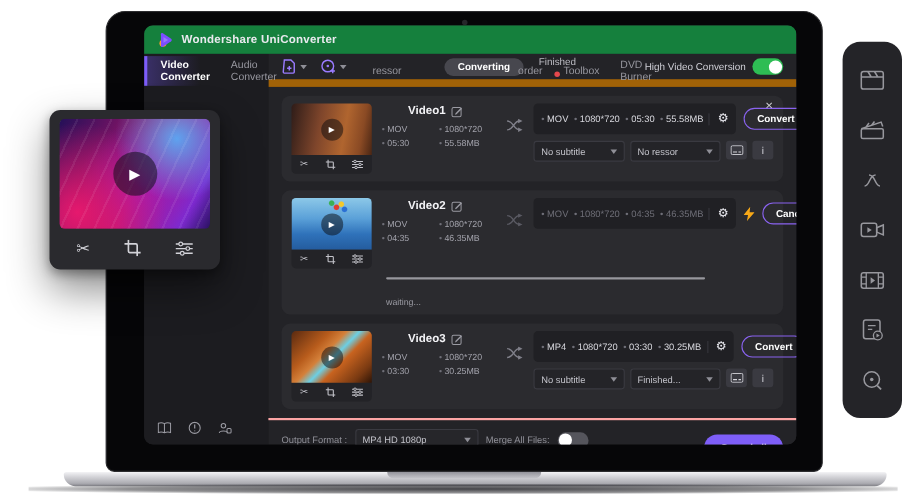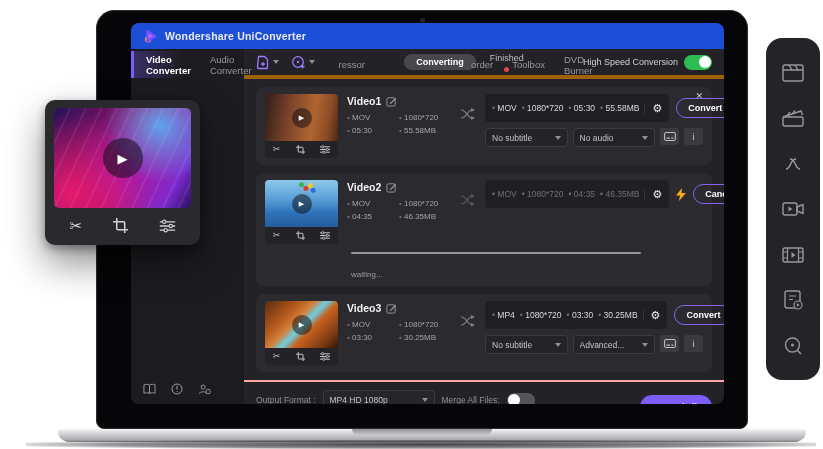--- a/index.html
+++ b/index.html
@@ -17,38 +17,38 @@
           background:linear-gradient(180deg,#f4f4f6 0%,#dcdce0 25%,#ababb1 80%,#7f7f85 100%);
           border-radius:3px 3px 14px 14px; }
   .base-notch { position:absolute; left:294px; top:0; width:140px; height:6px;
           background:linear-gradient(180deg,#93939a,#c6c6cb); border-radius:0 0 10px 10px; }
   .floor-shadow { position:absolute; left:26px; top:440px; width:790px; height:9px;
           background:radial-gradient(ellipse at center, rgba(35,35,40,.85) 0%, rgba(35,35,40,.5) 55%, rgba(35,35,40,0) 80%); }
 
   
   .window { position:absolute; left:34px; top:12px; width:593px; height:381px;
             background:#1f1f23; border-radius:8px; overflow:hidden; display:flex; flex-direction:column; }
-  .titlebar { height:26px; background:#1d4ed8; display:flex; align-items:center; gap:7px; padding:0 12px; flex:0 0 auto; }
+  .titlebar { height:26px; background:#15803d; display:flex; align-items:center; gap:7px; padding:0 12px; flex:0 0 auto; }
   .titlebar .app-title { color:#e9e9ee; font-size:10.5px; font-weight:bold; letter-spacing:.2px; }
   .win-body { flex:1; display:flex; min-height:0; }
 
   
   .sidebar { width:113px; background:#1c1c20; display:flex; padding-top:2px; position:relative; }
   .side-item { height:27px; display:flex; align-items:center; padding-left:19px;
                color:#97979f; font-size:9.5px; cursor:default; }
   .side-item.active { color:#fff; font-weight:bold;
                background:linear-gradient(90deg, rgba(104,78,216,.38), rgba(104,78,216,0) 85%);
                border-left:3px solid #7c5cfa; padding-left:12px; }
   .side-item.partial { padding-left:68px; }
   .side-bottom { position:absolute; left:12px; bottom:9px; display:flex; gap:15px; align-items:center; }
   .side-bottom svg { display:block; }
 
   
   .main { flex:1; background:#232327; display:flex; flex-direction:column; min-width:0; }
-  .toolbar { height:30px; display:flex; align-items:center; padding:0 12px; border-bottom:4px solid #a16207; flex:0 0 auto; }
+  .toolbar { height:30px; display:flex; align-items:center; padding:0 12px; border-bottom:7px solid #a16207; flex:0 0 auto; }
   .tool-group { display:flex; align-items:center; gap:12px; width:120px; }
   .tool-btn { display:flex; align-items:center; gap:3px; cursor:pointer; }
   .caret { width:0; height:0; border-left:3px solid transparent; border-right:3px solid transparent; border-top:4px solid #8f8f97; }
   .tabs { flex:1; display:flex; align-items:center; justify-content:center; gap:14px; }
   .tab-pill { background:#47474e; color:#fff; font-size:9px; font-weight:bold; padding:3px 12px; border-radius:11px; }
   .tab-plain { color:#bcbcc3; font-size:9px; display:flex; align-items:center; gap:4px;flex-direction:column; }
   .dot-red { width:5px; height:5px; border-radius:50%; background:#e5484d; }
   .hsc { display:flex; align-items:center; gap:6px; justify-content:flex-end; width:160px; }
   .hsc-label { color:#cfcfd6; font-size:9px; }
   .switch { width:28px; height:15px; border-radius:8px; position:relative; }
@@ -74,21 +74,21 @@
       linear-gradient(180deg,#8cc8e8 0%,#5aa0d8 40%,#2f72ba 70%,#245c9e 100%); }
   .thumb-img.v3 { background:linear-gradient(135deg,#5a2a10 0%,#b85c1c 30%,#d4803a 42%,#6ccfe4 52%,#c8631f 62%,#7a3a12 85%,#2e1406 100%); }
   .play-badge { position:absolute; left:50%; top:50%; width:20px; height:20px; margin:-10px 0 0 -10px;
                 border-radius:50%; background:rgba(10,10,14,.5); display:flex; align-items:center; justify-content:center;
                 color:#fff; font-size:7px; }
   .thumb-tools { height:17px; background:#232327; border-radius:0 0 4px 4px; display:flex; align-items:center; justify-content:space-around; color:#c3c3ca; }
   .thumb-tools .t-ico { font-size:9px; line-height:1; cursor:pointer; display:flex; align-items:center; }
 
   .meta { width:104px; flex:0 0 auto; }
   .title-line { display:flex; align-items:center; gap:5px; margin:1px 0 6px; }
-  .v-title { color:#f2f2f5; font-size:10.5px; font-weight:bold; }
+  .v-title { color:#f2f2f5; font-size:10.5px; font-weight:bold;margin-left:24px; }
   .specs { display:grid; grid-template-columns:46px auto; gap:4px 6px; }
   .spec { color:#a2a2ab; font-size:8px; white-space:nowrap; }
   .spec::before { content:"• "; color:#6f6f78; }
 
   .xfer { margin-top:14px; flex:0 0 auto; }
 
   .out-col { flex:1; min-width:0; }
   .out-line { display:flex; align-items:center; gap:7px; }
   .out-box { flex:1; background:#202024; border-radius:4px; height:28px; display:flex; align-items:center; padding:0 7px; gap:5px; }
   .out-val { color:#d8d8de; font-size:8.5px; white-space:nowrap; }
@@ -209,21 +209,21 @@
 
             <div class="tabs">
               <span class="tab-pill">Converting</span>
               <span class="tab-plain">
                 <span>Finished</span>
                 <span class="dot-red"></span>
               </span>
             </div>
 
             <div class="hsc">
-              <span class="hsc-label">High Speed Conversion</span>
+              <span class="hsc-label">High Video Conversion</span>
               <span class="switch on">
                   <span class="knob"></span>
                 </span>
             </div>
           </div>
 
           <div class="rows">
 
             <div class="card">
               <button class="close-x">✕</button>
@@ -278,21 +278,21 @@
                       <span class="gear-btn">⚙</span>
                     </div>
                     <button class="pill-btn">Convert</button>
                   </div>
                   <div class="dd-line">
                     <div class="dd">
                       <span class="dd-label">No subtitle</span>
                       <span class="caret"></span>
                     </div>
                     <div class="dd">
-                      <span class="dd-label">No audio</span>
+                      <span class="dd-label">No ressor</span>
                       <span class="caret"></span>
                     </div>
                     <button class="sq-btn">
                       <svg width="12" height="9" viewBox="0 0 13 10">
                           <rect x=".5" y=".5" width="12" height="9" rx="1.5" fill="none" stroke="#d6d6dc"></rect>
                           <path d="M2.5 6.8 h4 M8 6.8 h2.5" stroke="#d6d6dc" stroke-width="1.1"></path>
                         </svg>
                     </button>
                     <button class="sq-btn">i</button>
                   </div>
@@ -418,21 +418,21 @@
                       <span class="gear-btn">⚙</span>
                     </div>
                     <button class="pill-btn">Convert</button>
                   </div>
                   <div class="dd-line">
                     <div class="dd">
                       <span class="dd-label">No subtitle</span>
                       <span class="caret"></span>
                     </div>
                     <div class="dd">
-                      <span class="dd-label">Advanced...</span>
+                      <span class="dd-label">Finished...</span>
                       <span class="caret"></span>
                     </div>
                     <button class="sq-btn">
                       <svg width="12" height="9" viewBox="0 0 13 10">
                           <rect x=".5" y=".5" width="12" height="9" rx="1.5" fill="none" stroke="#d6d6dc"></rect>
                           <path d="M2.5 6.8 h4 M8 6.8 h2.5" stroke="#d6d6dc" stroke-width="1.1"></path>
                         </svg>
                     </button>
                     <button class="sq-btn">i</button>
                   </div>

